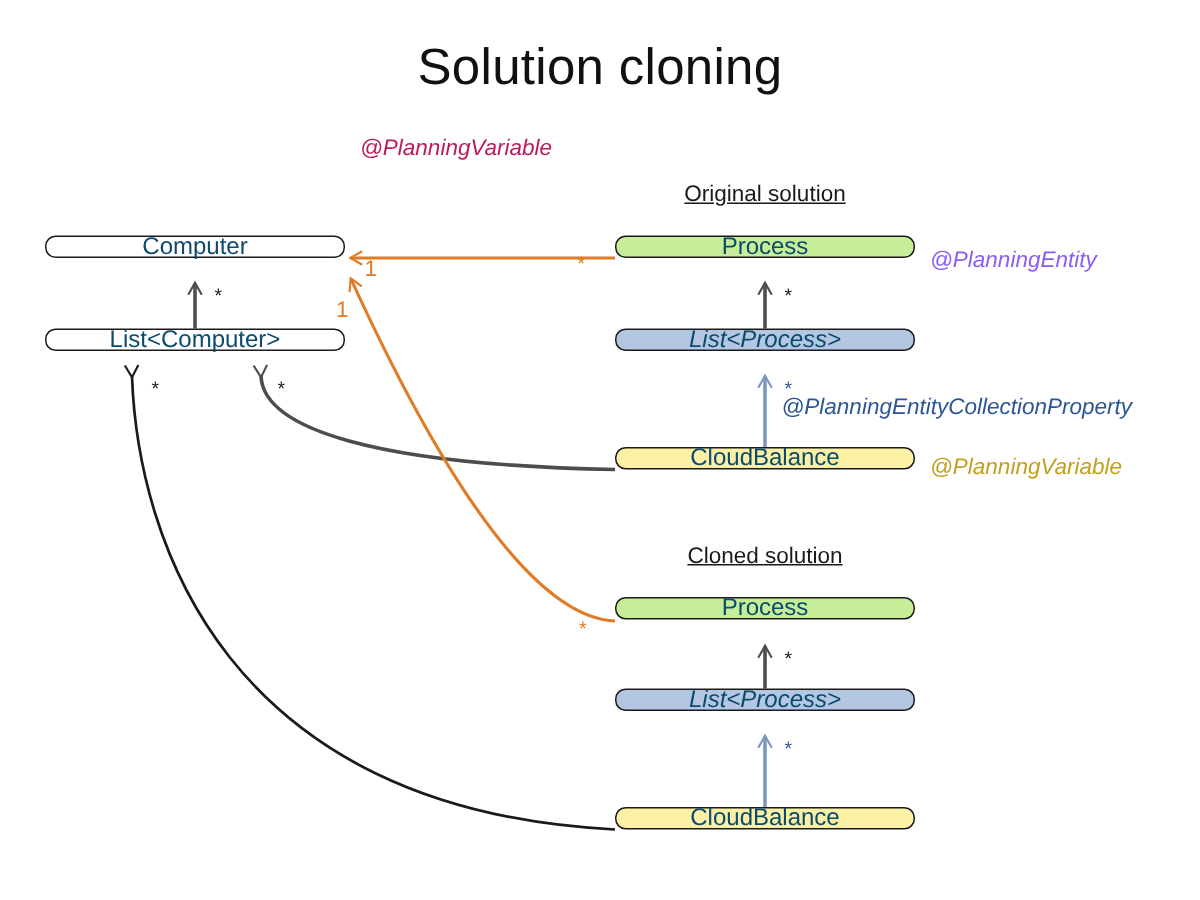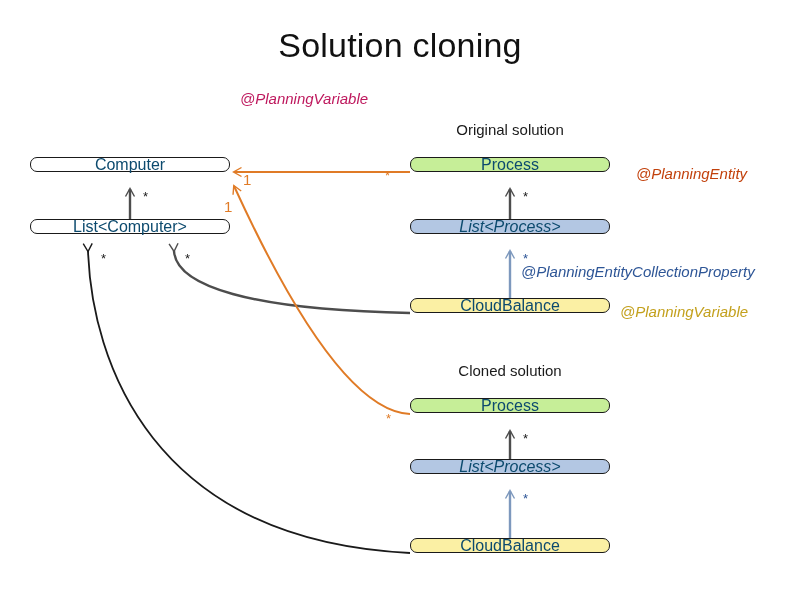--- a/index.html
+++ b/index.html
@@ -34,20 +34,21 @@
     color: #111111;
     letter-spacing: 0.2px;
   }
 
   .section-label {
     position: absolute;
     font-size: 15px;
     color: #1a1a1a;
     text-align: center;
     white-space: nowrap;
+    text-decoration: underline;
   }
 
   .node {
     position: absolute;
     box-sizing: border-box;
     width: 200px;
     height: 15px;
     border: 1.6px solid #1a1a1a;
     border-radius: 7px;
     display: flex;
@@ -160,21 +161,21 @@
   <div class="node blue" style="left:410px; top:219px;">List&lt;Process&gt;</div>
 
   <div class="node yellow" style="left:410px; top:298px;">CloudBalance</div>
 
   <div class="node green" style="left:410px; top:398px;">Process</div>
 
   <div class="node blue" style="left:410px; top:459px;">List&lt;Process&gt;</div>
 
   <div class="node yellow" style="left:410px; top:538px;">CloudBalance</div>
 
-  <div class="anno" style="left:636px; top:165px; color:#c2410c;">@PlanningEntity</div>
+  <div class="anno" style="left:620px; top:165px; color:#8b5cf6;">@PlanningEntity</div>
 
   <div class="anno" style="left:521px; top:263px; color:#2d5596;">@PlanningEntityCollectionProperty</div>
 
   <div class="anno" style="left:620px; top:303px; color:#c3a01c;">@PlanningVariable</div>
 
   <div class="mult" style="left:143px; top:190px; color:#1a1a1a;">*</div>
 
   <div class="mult" style="left:101px; top:252px; color:#1a1a1a;">*</div>
 
   <div class="mult" style="left:185px; top:252px; color:#1a1a1a;">*</div>

